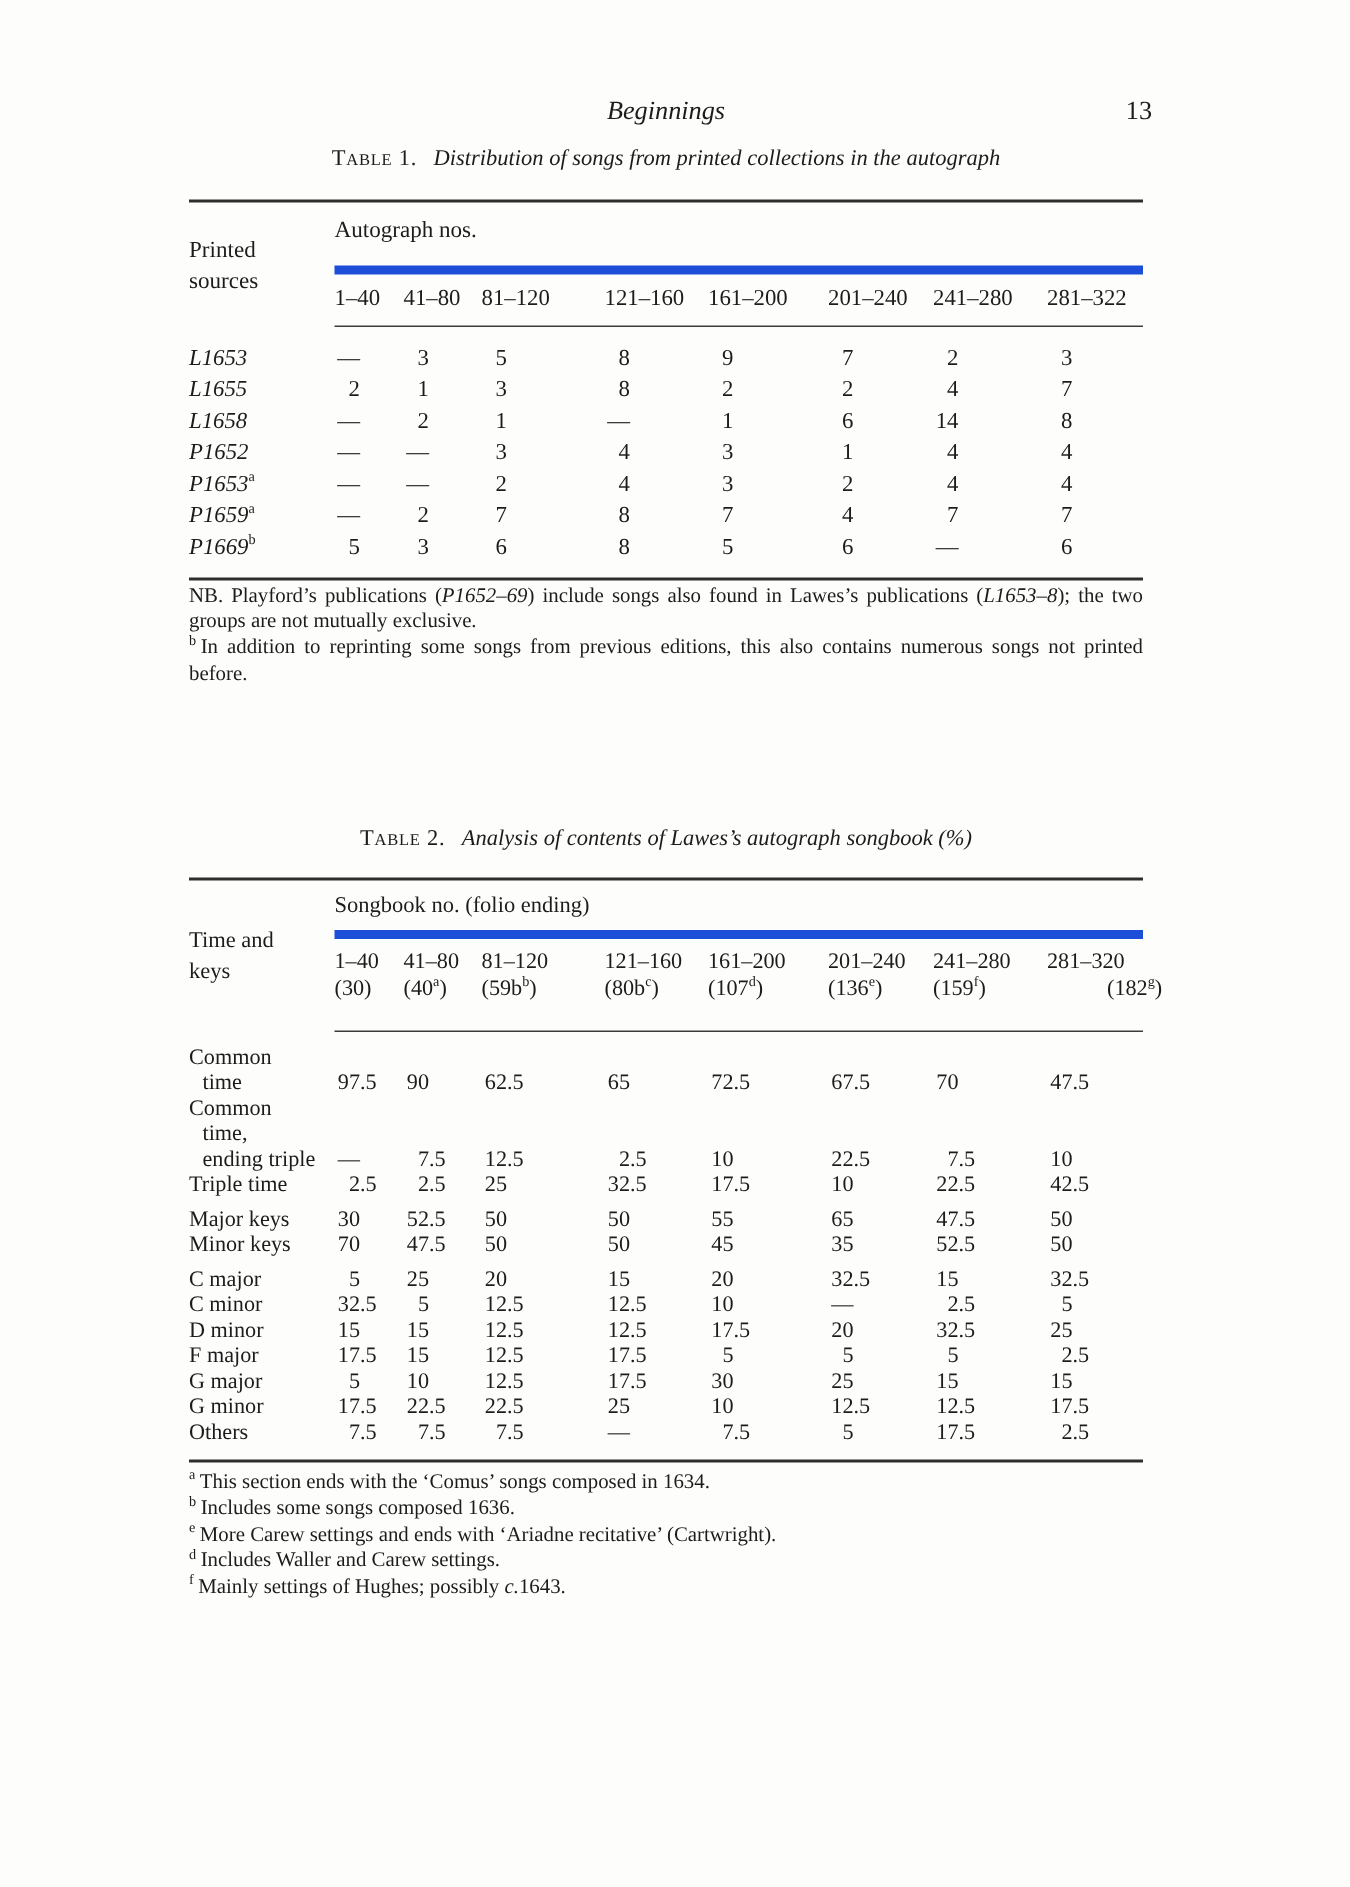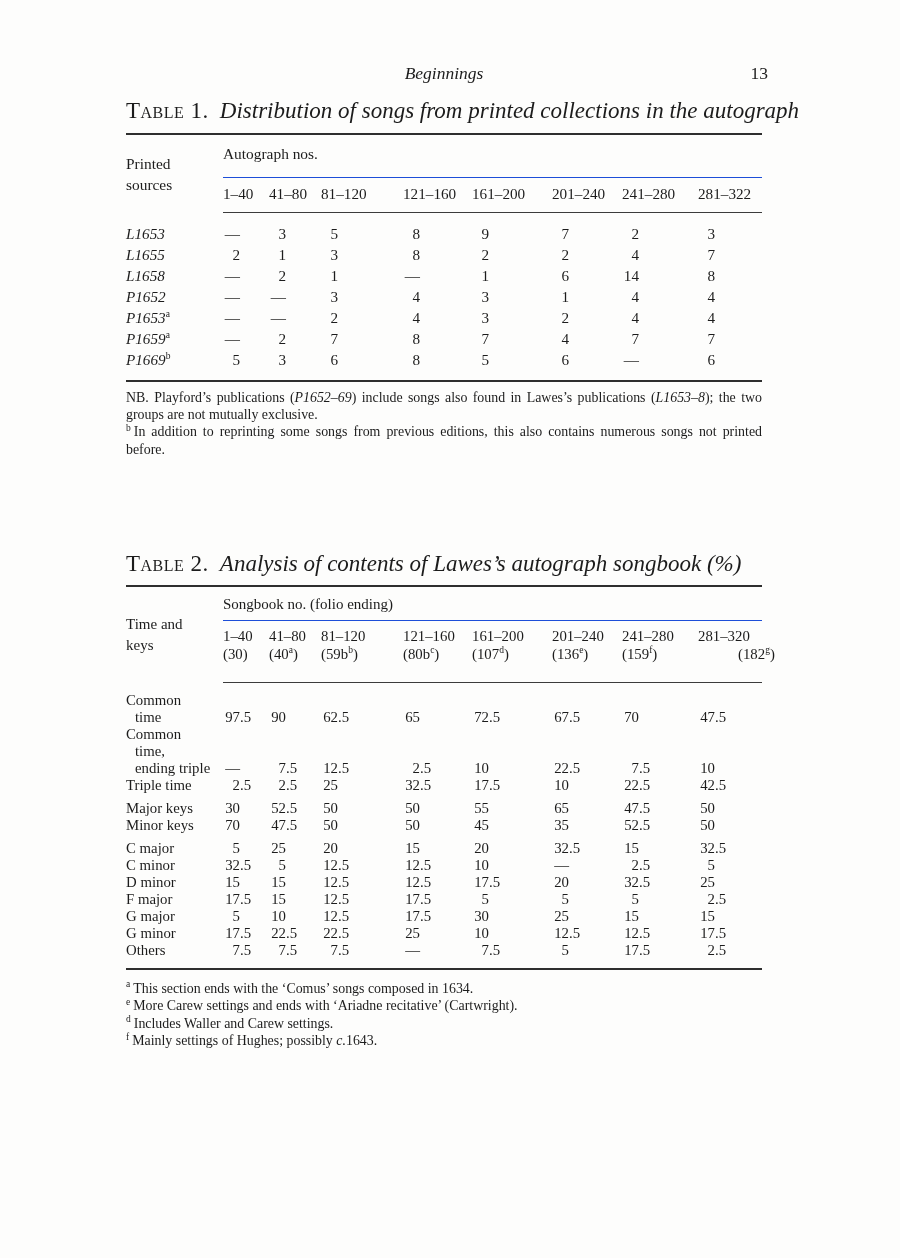--- a/index.html
+++ b/index.html
@@ -12,36 +12,36 @@
   }
   .page{position:relative;width:900px;height:1258px;}
   .content{position:absolute;left:126px;top:0;width:636px;}
 
   
   .running-head{position:absolute;top:63px;left:0;width:636px;height:24px;font-size:17.5px;}
   .rh-title{position:absolute;left:0;right:0;text-align:center;font-style:italic;font-family:Liberation Serif, serif;}
   .rh-page{position:absolute;right:-6px;top:0;}
 
   
-  .caption{position:absolute;left:0;width:636px;font-size:23px;white-space:nowrap;}
+  .caption{position:absolute;left:0;width:636px;font-size:15px;white-space:nowrap;text-align:center;}
   .t1cap{top:98px;}
   .t2cap{top:551px;}
   .cap-label{font-variant:small-caps;letter-spacing:.5px;margin-right:11px;}
   .cap-text{font-style:italic;}
 
   
   .table{position:absolute;left:0;width:636px;border-top:2px solid #2e2e2e;border-bottom:2px solid #2e2e2e;}
   .t1{top:133px;}
   .t2{top:585px;}
   .thead{position:relative;}
   .stub-head{position:absolute;left:0;top:0;bottom:0;display:flex;flex-direction:column;justify-content:center;}
   .t1 .stub-head span{line-height:21px;font-size:15.4px;}
   .t2 .stub-head span{line-height:21px;font-size:15px;}
   .head-right{margin-left:97px;}
-  .span-head{padding:8px 0 13px;line-height:21px;font-size:15.4px;border-bottom:1px solid #1d4ed8;}
+  .span-head{padding:8px 0 13px;line-height:21px;font-size:15.4px;border-bottom:6px solid #1d4ed8;}
   .t2 .span-head{padding:7px 0 6px;line-height:20px;font-size:15px;}
   .colheads{display:grid;grid-template-columns:46px 52px 82px 69px 80px 70px 76px 61px;}
   .t1 .colheads{padding:6px 0 8px;line-height:20px;font-size:15.2px;border-bottom:1px solid #3c3c3c;}
   .t2 .colheads{padding:6px 0 19px;line-height:18px;font-size:14.8px;border-bottom:1px solid #3c3c3c;}
   .colhead{white-space:nowrap;}
 
   .tbody{padding:10px 0;}
   .t2 .tbody{padding:9px 0;}
   .trow{display:grid;grid-template-columns:97px 46px 52px 82px 69px 80px 70px 76px 61px;}
   .t1 .trow{line-height:21px;font-size:15.2px;}
@@ -855,19 +855,20 @@
                 <span class="ip">2</span>
                 <span class="fp">.5</span>
               </span>
             </div>
           </div>
         </div>
     </div>
 
     <div class="notes fns2" id="fns2">
         <p class="note"><sup>a</sup><span>This section ends with the ‘Comus’ songs composed in 1634.</span></p>
+        <p class="note"><sup>b</sup><span>Includes some songs composed 1636.</span></p>
         <p class="note"><sup>e</sup><span>More Carew settings and ends with ‘Ariadne recitative’ (Cartwright).</span></p>
         <p class="note"><sup>d</sup><span>Includes Waller and Carew settings.</span></p>
         <p class="note"><sup>f</sup><span>Mainly settings of Hughes; possibly </span><i>c.</i><span>1643.</span></p>
       </div>
 
   </div>
 </div>
 
 </body></html>

